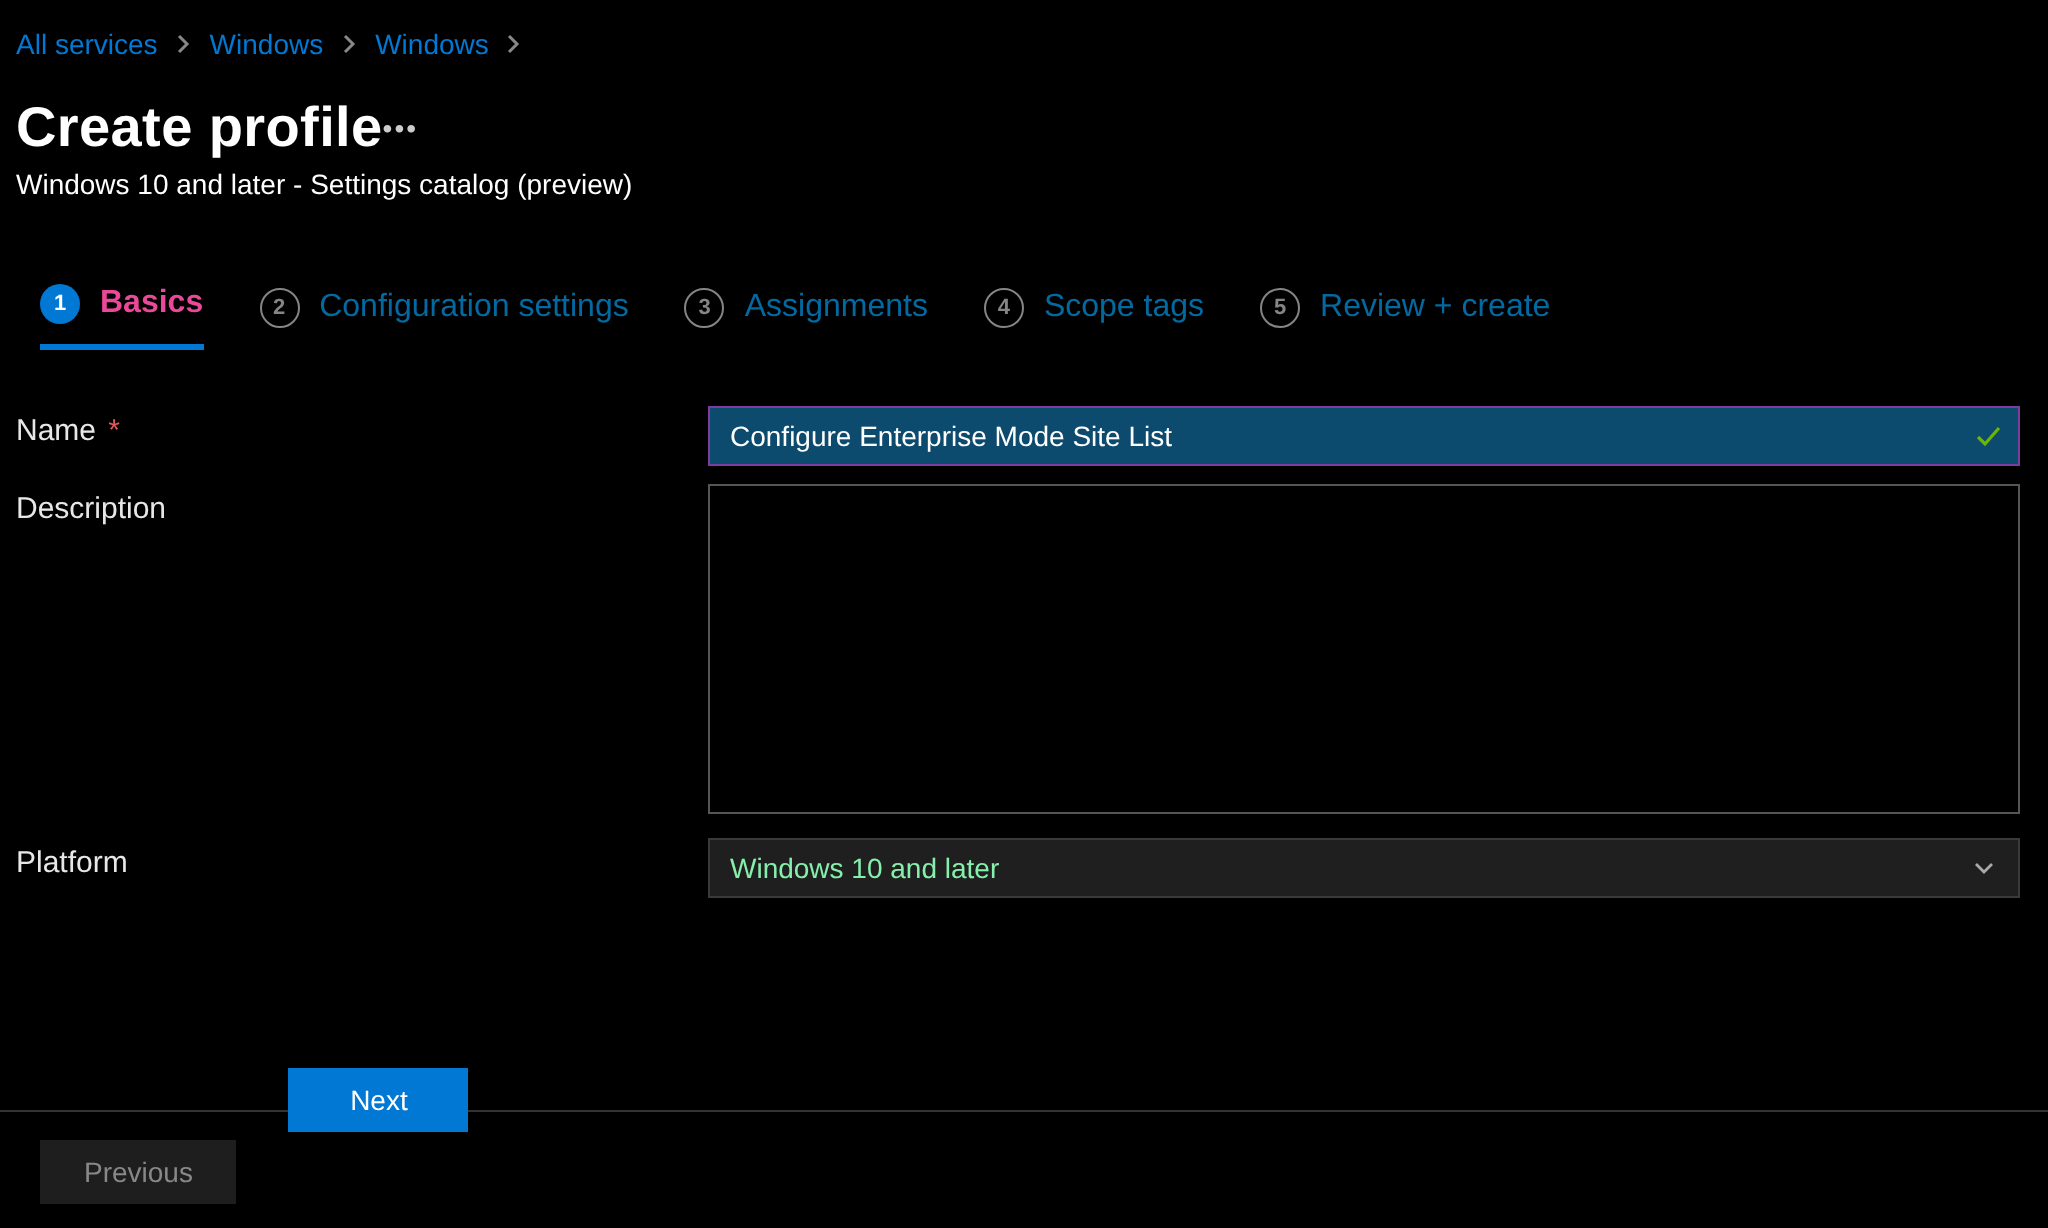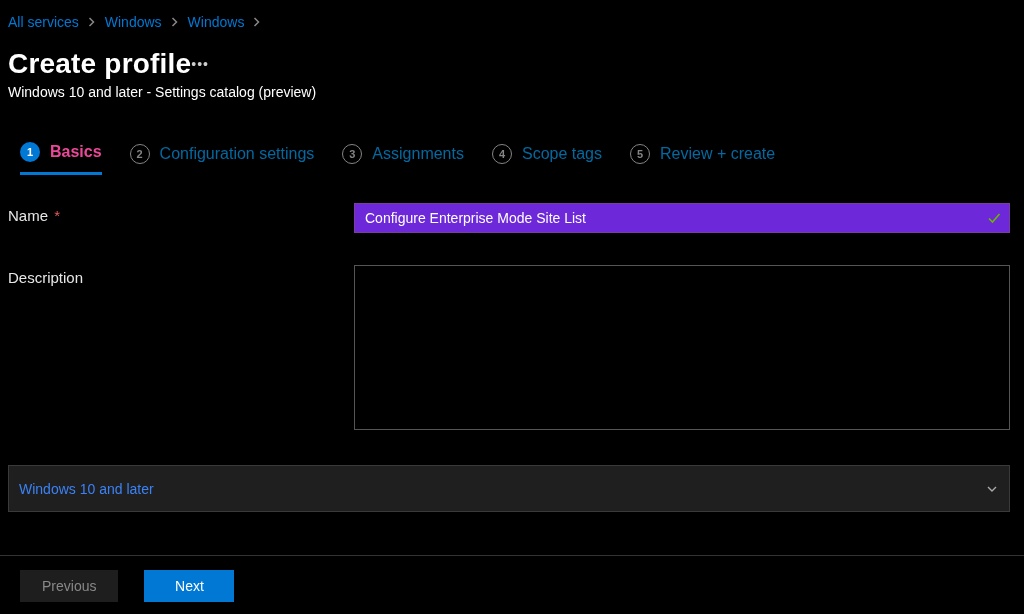--- a/index.html
+++ b/index.html
@@ -100,21 +100,21 @@
       color: #ec4899;
       font-weight: 600;
     }
     .tab:not(.active) .tab-label {
       color: #0369a1;
       font-weight: 400;
     }
     .form {
       display: flex;
       flex-direction: column;
-      gap: 32px;
+      gap: 9px;
       padding-right: 14px;
     }
     .form-row {
       display: flex;
       align-items: flex-start;
     }
     .form-label {
       width: 346px;
       flex-shrink: 0;
       font-size: 15px;
@@ -125,21 +125,21 @@
       color: #e35b5b;
       margin-left: 2px;
     }
     .input-wrap {
       flex: 1;
       position: relative;
     }
     input[type="text"].name-input {
       width: 100%;
       height: 30px;
-      background: #6d28d9;
+      background: #0c4a6e;
       border: 1px solid #7b3d9f;
       color: #fff;
       font-size: 14px;
       padding: 0 30px 0 10px;
     }
     .check-icon {
       position: absolute;
       right: 8px;
       top: 50%;
       transform: translateY(-50%);
@@ -151,28 +151,28 @@
       height: 165px;
       background: #000;
       border: 1px solid #555;
       color: #fff;
       font-size: 14px;
       padding: 8px 10px;
       resize: none;
     }
     .platform-select {
       width: 100%;
-      height: 47px;
+      height: 30px;
       background: #1f1f1f;
       border: 1px solid #3a3a3a;
       display: flex;
       align-items: center;
       justify-content: space-between;
       padding: 0 10px;
-      color: #3b82f6;
+      color: #86efac;
       font-size: 14px;
     }
     .chevron-down {
       width: 14px;
       height: 14px;
     }
     .footer-divider {
       position: absolute;
       bottom: 58px;
       left: 0;
@@ -191,20 +191,21 @@
       height: 32px;
       padding: 0 22px;
       font-size: 14px;
       border: none;
       cursor: pointer;
       min-width: 90px;
     }
     .btn-prev {
       background: #1e1e1e;
       color: #888;
+      margin-top: 36px;
     }
     .btn-next {
       background: #0078d4;
       color: #ffffff;
       font-weight: 400;
     }
   </style>
 </head>
 <body>
 
@@ -275,20 +276,21 @@
     </div>
 
     <div class="form-row">
       <div class="form-label">Description</div>
       <div class="input-wrap">
         <textarea class="desc-input" style=""></textarea>
       </div>
     </div>
 
     <div class="form-row">
+      <div class="form-label">Platform</div>
       <div class="input-wrap">
         <div class="platform-select">
           <span>Windows 10 and later</span>
           <span class="chevron-down">
             <svg width="14" height="14" viewBox="0 0 14 14">
                 <path d="M3 5 L7 9 L11 5" stroke="#aaa" stroke-width="1.4" fill="none"></path>
               </svg>
           </span>
         </div>
       </div>

